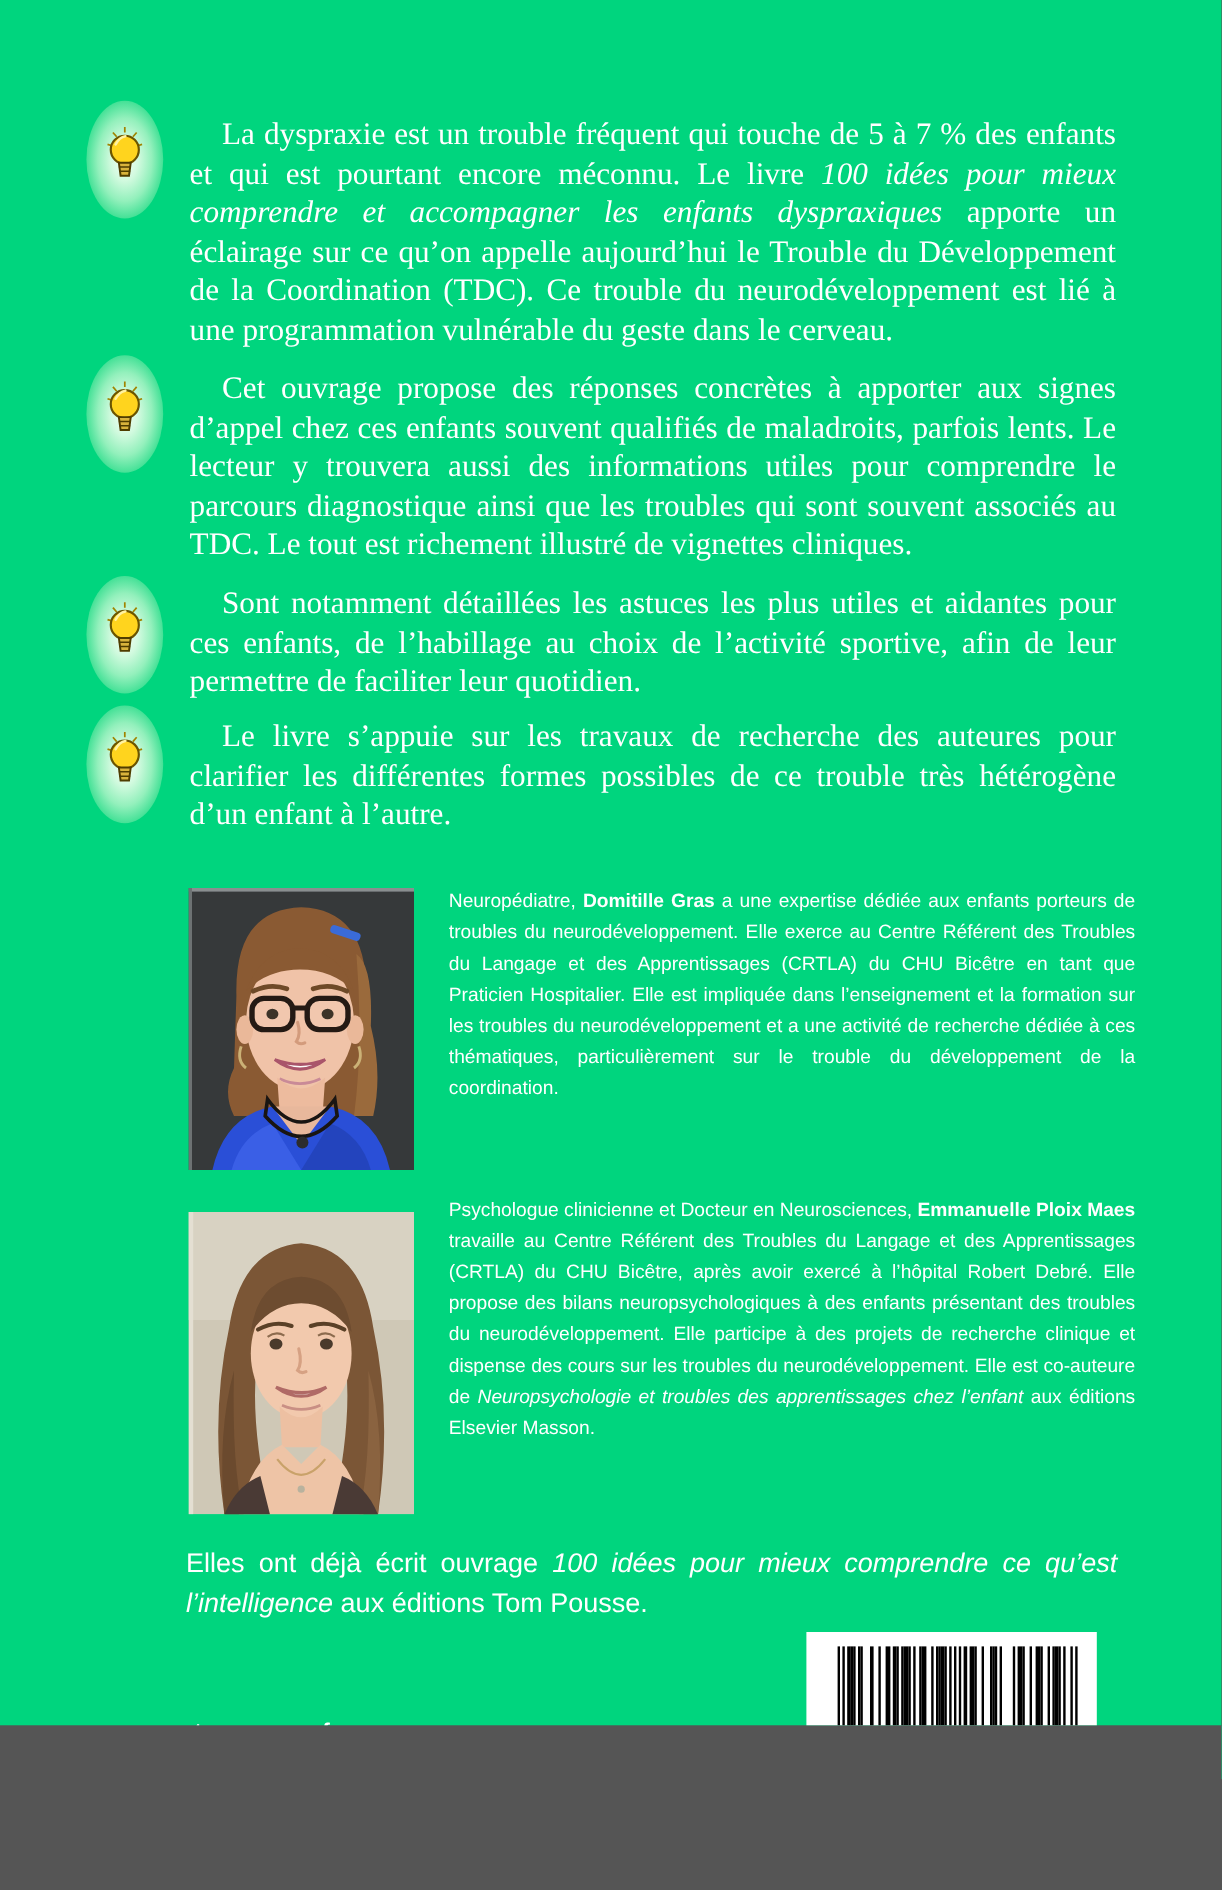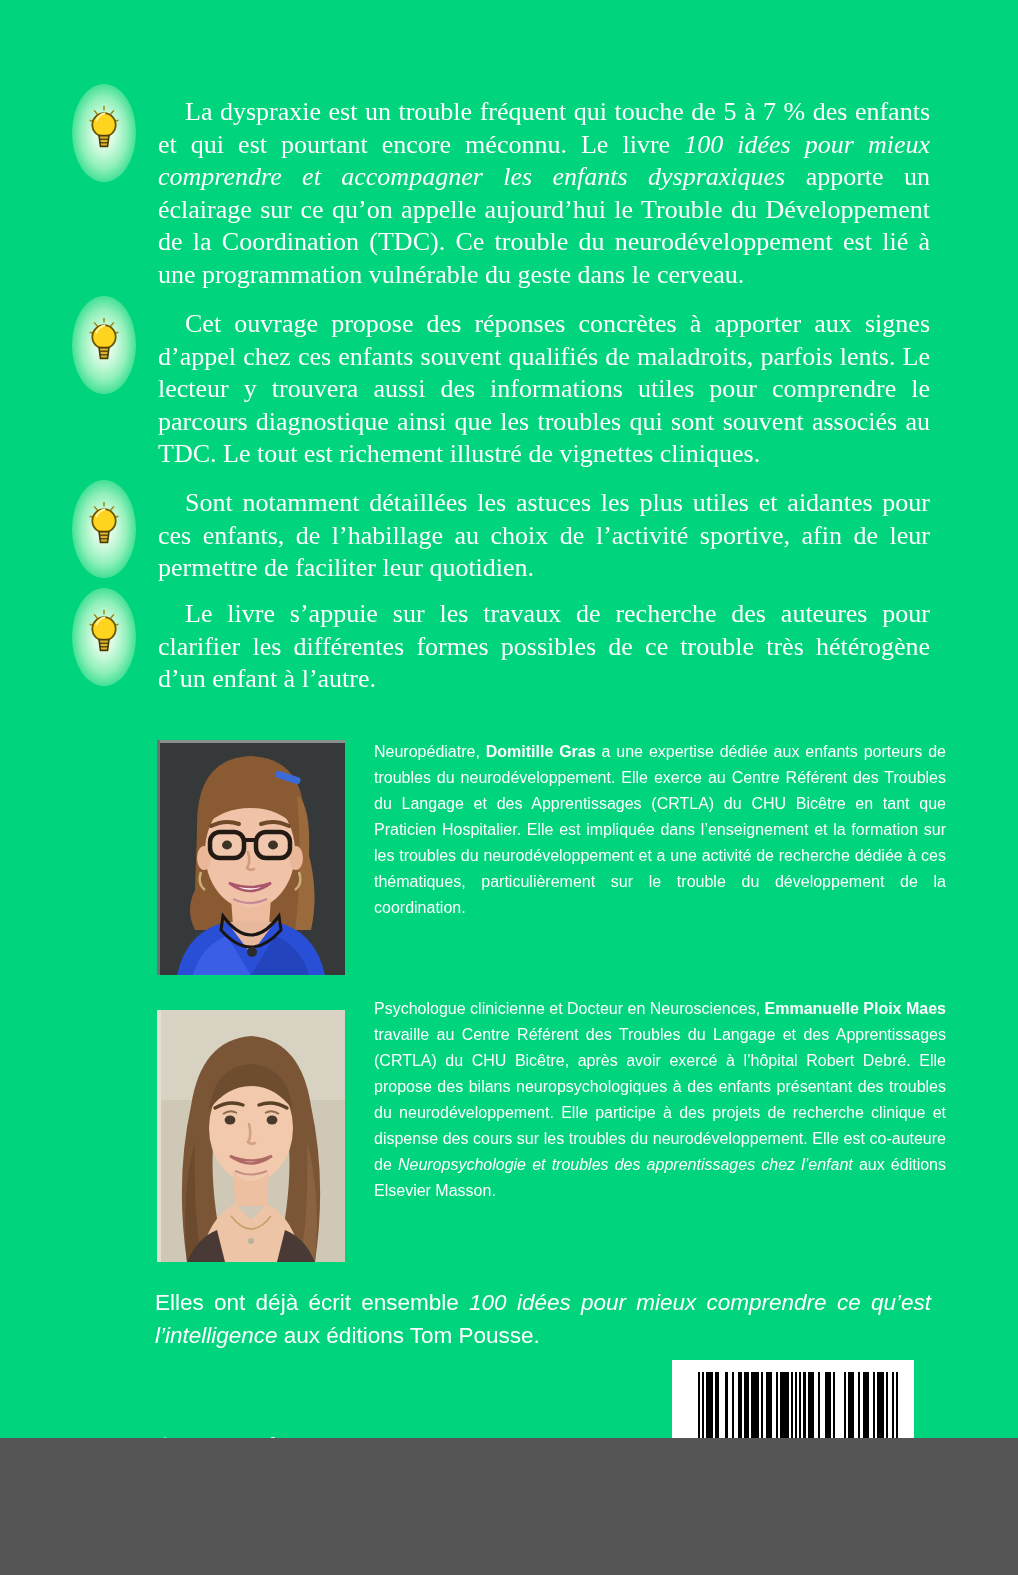--- a/index.html
+++ b/index.html
@@ -211,21 +211,21 @@
       <path d="M42 252 Q52 206 78 194 L94 210 L110 194 Q136 206 146 252 Z" fill="#eec4a6"></path>
       <path d="M30 252 Q40 228 60 220 L68 252 Z" fill="#4a3a35"></path>
       <path d="M158 252 Q148 228 128 220 L120 252 Z" fill="#4a3a35"></path>
       <path d="M74 206 Q94 232 114 206" stroke="#c9a26a" fill="none" stroke-width="1.8"></path>
       <circle cx="94" cy="231" r="3" fill="#b8b29e"></circle>
     </svg>
   </div>
 
   <p class="bio bio2"><span>Psychologue clinicienne et Docteur en Neurosciences, </span><b>Emmanuelle Ploix Maes</b><span> travaille au Centre Référent des Troubles du Langage et des Apprentissages (CRTLA) du CHU Bicêtre, après avoir exercé à l’hôpital Robert Debré. Elle propose des bilans neuropsychologiques à des enfants présentant des troubles du neurodéveloppement. Elle participe à des projets de recherche clinique et dispense des cours sur les troubles du neurodéveloppement. Elle est co-auteure de </span><i>Neuropsychologie et troubles des apprentissages chez l’enfant</i><span> aux éditions Elsevier Masson.</span></p>
 
-  <p class="closing"><span>Elles ont déjà écrit ensemble </span><i>100 idées pour mieux comprendre ce qu’est l’intelligence</i><span> aux éditions Tom Pousse.</span></p>
+  <p class="closing"><span>Elles ont déjà écrit ouvrage </span><i>100 idées pour mieux comprendre ce qu’est l’intelligence</i><span> aux éditions Tom Pousse.</span></p>
 
   <p class="url">www.tompousse.fr</p>
   <p class="credit">Couverture créée par Helen Garvey</p>
 
   <div class="barcode-box">
     <div class="bars">
         <div class="bc-mod bar tall"></div>
         <div class="bc-mod tall"></div>
         <div class="bc-mod bar tall"></div>
         <div class="bc-mod"></div>

